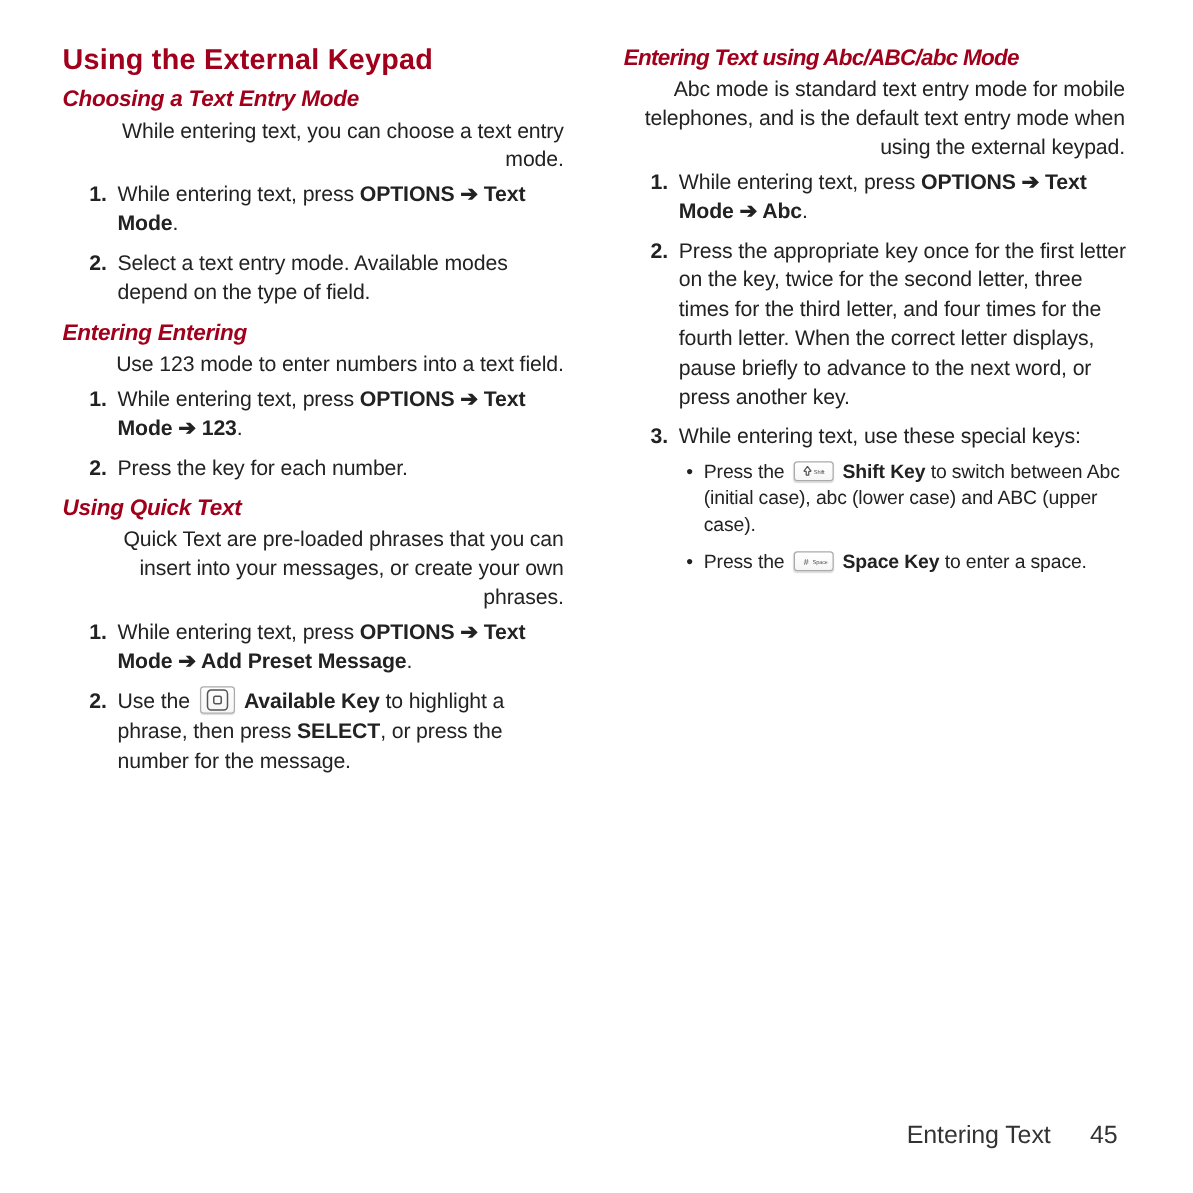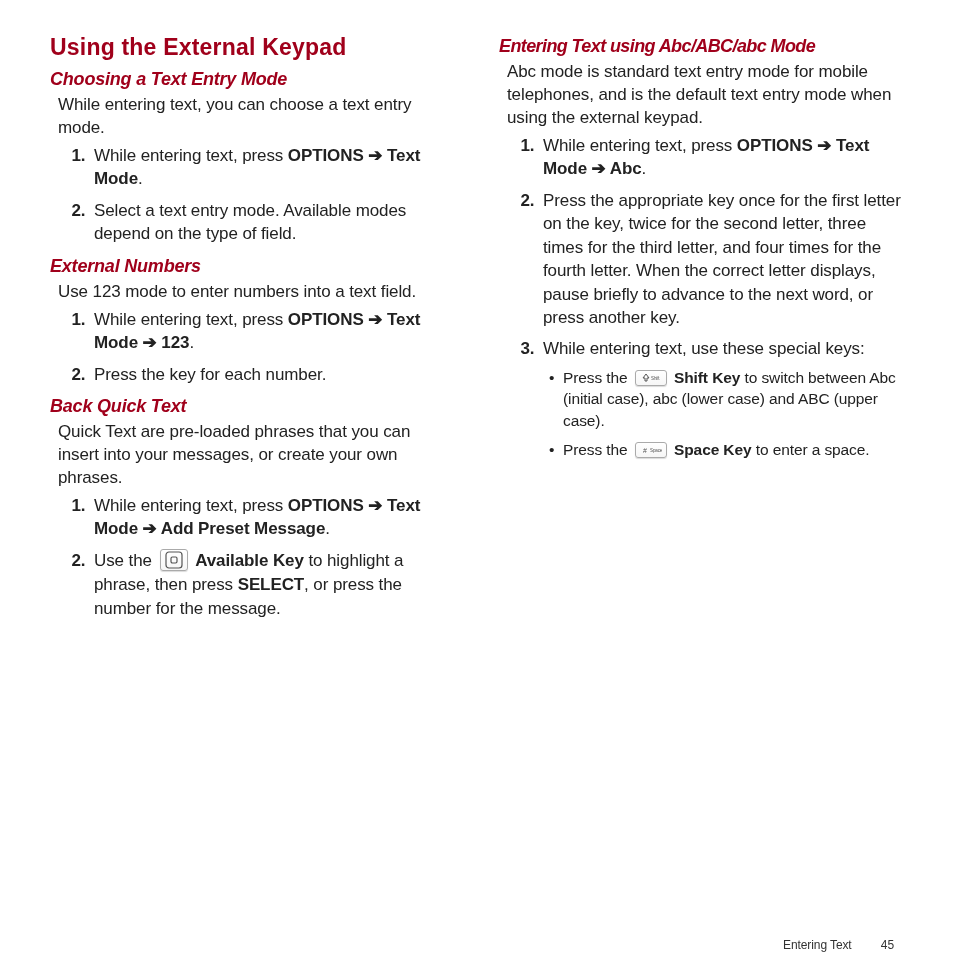--- a/index.html
+++ b/index.html
@@ -41,20 +41,21 @@
     font-weight:700;
     font-style:italic;
     margin:6px 0 4px 0;
     font-family:Arial,Helvetica,sans-serif;
     letter-spacing:-0.2px;
   }
   .body{
     font-size:17px;
     line-height:1.35;
     margin:0 4px 4px 8px;
+    text-align:right;
   }
   ol.steps{
     margin:4px 0 10px 0;
     padding-left:38px;
     font-size:17px;
     line-height:1.38;
   }
   ol.steps > li{
     margin:4px 0 8px 2px;
     padding-left:4px;
@@ -86,22 +87,22 @@
     box-shadow:0 1px 1px rgba(0,0,0,.15);
     padding:1px 3px;
     margin:0 3px 2px 3px;
     line-height:1;
   }
   .keyicon svg{display:block;}
   .keyicon.sm{padding:1px 4px;}
   .footer{
     position:absolute;
     right:60px;
-    bottom:2px;
-    font-size:12px;
+    bottom:34px;
+    font-size:20px;
     color:#333;
   }
   .footer .num{margin-left:26px;}
 </style>
 </head>
 <body>
 
 <div class="page">
   <div class="cols">
 
@@ -112,32 +113,32 @@
       <p class="body">While entering text, you can choose a text entry mode.</p>
       <ol class="steps">
         <li>
           <span>While entering text, press </span><span class="b">OPTIONS ➔ Text Mode</span><span>.</span>
         </li>
         <li>
           <span>Select a text entry mode. Available modes depend on the type of field.</span>
         </li>
       </ol>
 
-      <h2>External Numbers</h2>
+      <h2>Entering Entering</h2>
       <p class="body">Use 123 mode to enter numbers into a text field.</p>
       <ol class="steps">
         <li>
           <span>While entering text, press </span><span class="b">OPTIONS ➔ Text Mode ➔ 123</span><span>.</span>
         </li>
         <li>
           <span>Press the key for each number.</span>
         </li>
       </ol>
 
-      <h2>Back Quick Text</h2>
+      <h2>Using Quick Text</h2>
       <p class="body">Quick Text are pre-loaded phrases that you can insert into your messages, or create your own phrases.</p>
       <ol class="steps">
         <li>
           <span>While entering text, press </span><span class="b">OPTIONS ➔ Text Mode ➔ Add Preset Message</span><span>.</span>
         </li>
         <li>
           <span>Use the </span>
           <span class="keyicon">
             <svg width="20" height="18" viewBox="0 0 20 18">
               <rect x="2" y="1" width="16" height="16" rx="3" fill="none" stroke="#555" stroke-width="1.2"></rect>

